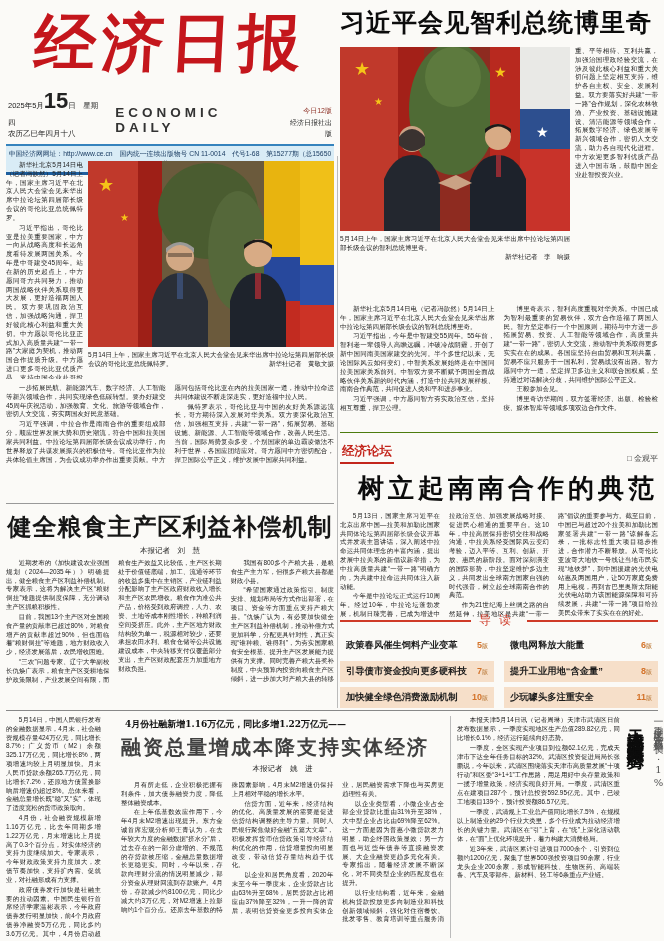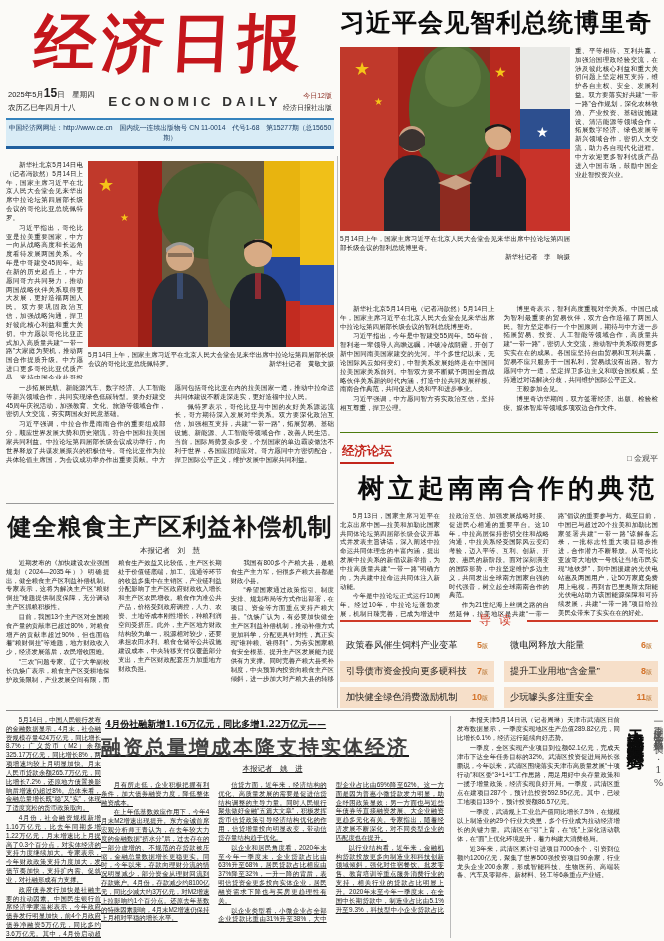--- a/index.html
+++ b/index.html
@@ -4,21 +4,21 @@
 <style>
   html,body{margin:0;padding:0;}
   body{width:664px;height:941px;background:#f6f4ef;font-family:"Liberation Sans","DejaVu Sans",sans-serif;color:#1a1a1a;}
   .page{position:relative;width:664px;height:941px;background:#fbfaf7;overflow:hidden;}
 
   
   .masthead{position:absolute;left:6px;top:4px;width:328px;height:148px;}
   .mast-title{font-family:"DejaVu Serif","Liberation Serif",serif;font-weight:bold;color:#c4161c;font-size:62px;line-height:1.25;text-align:center;letter-spacing:6px;transform:skewX(-3deg);}
   .mast-row{display:flex;align-items:flex-end;justify-content:space-between;margin-top:2px;padding:0 2px;}
   .mast-date{font-size:7.5px;color:#222;line-height:1.5;}
-  .mast-date .big{font-size:12px;font-weight:bold;}
+  .mast-date .big{font-size:22px;font-weight:bold;}
   .mast-english{font-size:13.5px;letter-spacing:4px;color:#333;font-weight:bold;padding-bottom:4px;margin-left:12px;}
   .mast-right{font-size:7px;text-align:right;line-height:1.6;color:#222;}
   .mast-right .ed{color:#8d2f24;}
   .info-bar{margin-top:5px;background:#d9ecf6;border-top:2px solid #3583bd;border-bottom:3px solid #1f5f9e;font-size:6.8px;color:#15375e;text-align:center;padding:3px 0;}
   p.para{margin:0 0 1px 0;text-indent:2em;text-align:justify;}
   .smalltext{font-size:6.5px;line-height:1.36;color:#222;}
   .caption{font-size:6.5px;line-height:1.4;color:#222;text-align:justify;}
   .credit{text-align:right;font-size:6.5px;color:#222;}
   .byline{text-align:center;font-family:"DejaVu Serif","Liberation Serif",serif;font-size:7.5px;color:#222;margin:3px 0;}
   .cols2{column-count:2;column-gap:9px;overflow:hidden;}
@@ -43,41 +43,41 @@
   .forum-body{height:112px;font-size:6.4px;line-height:1.38;}
 
   
   .daodu{position:absolute;left:340px;top:612px;width:318px;}
   .daodu-head{display:flex;align-items:center;gap:8px;margin-bottom:6px;}
   .daodu-line{flex:1;height:2px;background:#cf3a28;}
   .daodu-title{color:#cf3a28;font-weight:normal;font-size:12px;letter-spacing:8px;text-align:center;}
   .daodu-list{display:grid;grid-template-columns:1fr 1fr;column-gap:10px;row-gap:5px;}
   .daodu-item{display:flex;align-items:center;justify-content:space-between;padding:4px 6px;}
   .daodu-item.hl{background:#f6dfc9;}
-  .daodu-label{font-weight:normal;font-size:9.3px;color:#1c1c1c;}
+  .daodu-label{font-weight:bold;font-size:9.3px;color:#1c1c1c;}
   .daodu-page{color:#d4732a;font-weight:bold;font-size:9px;white-space:nowrap;}
   .daodu-page .unit{font-size:6px;color:#c96;}
 
   
   .colombia{position:absolute;left:6px;top:152px;width:328px;}
   .colombia-headline{font-size:22px;font-weight:bold;letter-spacing:1px;color:#0c0c0c;white-space:nowrap;}
   .colombia-row{display:flex;gap:5px;margin-top:9px;}
   .colombia-lead{width:77px;height:218px;overflow:hidden;}
   .colombia-photo-col{width:246px;}
   .colombia-body{margin-top:5px;height:84px;}
 
   
   .grain{position:absolute;left:6px;top:503px;width:328px;border-top:1px solid #999;padding-top:7px;}
   .grain-headline{font-family:"DejaVu Serif","Liberation Serif",serif;font-size:24px;font-weight:bold;letter-spacing:1px;text-align:center;color:#171717;white-space:nowrap;}
   .grain-body{height:126px;font-size:6.4px;line-height:1.38;margin-top:3px;}
 
   
   .bottom-rule{position:absolute;left:6px;top:710px;width:652px;height:1px;background:#888;}
   .v-divider{position:absolute;left:337px;top:156px;height:552px;width:1px;background:#bbb;}
-  .finance{position:absolute;left:6px;top:716px;width:438px;height:222px;display:flex;gap:0;text-decoration:underline;}
+  .finance{position:absolute;left:6px;top:716px;width:438px;height:222px;display:flex;gap:20px;}
   .finance-col1{width:95px;height:222px;overflow:hidden;font-size:6.4px;line-height:1.38;}
   .finance-right{flex:1;display:flex;flex-direction:column;}
   .finance-kicker{font-family:"DejaVu Serif","Liberation Serif",serif;font-weight:bold;font-size:9px;color:#111;margin:2px 0 3px 4px;}
   .finance-headline{font-size:20px;font-weight:bold;letter-spacing:2px;color:#404040;white-space:nowrap;}
   .finance-body{margin-top:4px;height:148px;font-size:6.4px;line-height:1.38;}
 
   .tianjin{position:absolute;left:450px;top:716px;width:208px;height:222px;border-left:1px solid #bbb;padding-left:6px;display:flex;gap:4px;}
   .tianjin-text{flex:1;height:222px;overflow:hidden;font-size:6.4px;line-height:1.4;}
   .tianjin-vhead{writing-mode:vertical-rl;text-orientation:upright;font-size:17px;font-weight:bold;letter-spacing:2px;color:#0c0c0c;height:222px;}
   .tianjin-vsub{writing-mode:vertical-rl;text-orientation:upright;font-family:"DejaVu Serif","Liberation Serif",serif;font-size:10px;color:#555;letter-spacing:2px;height:222px;}

